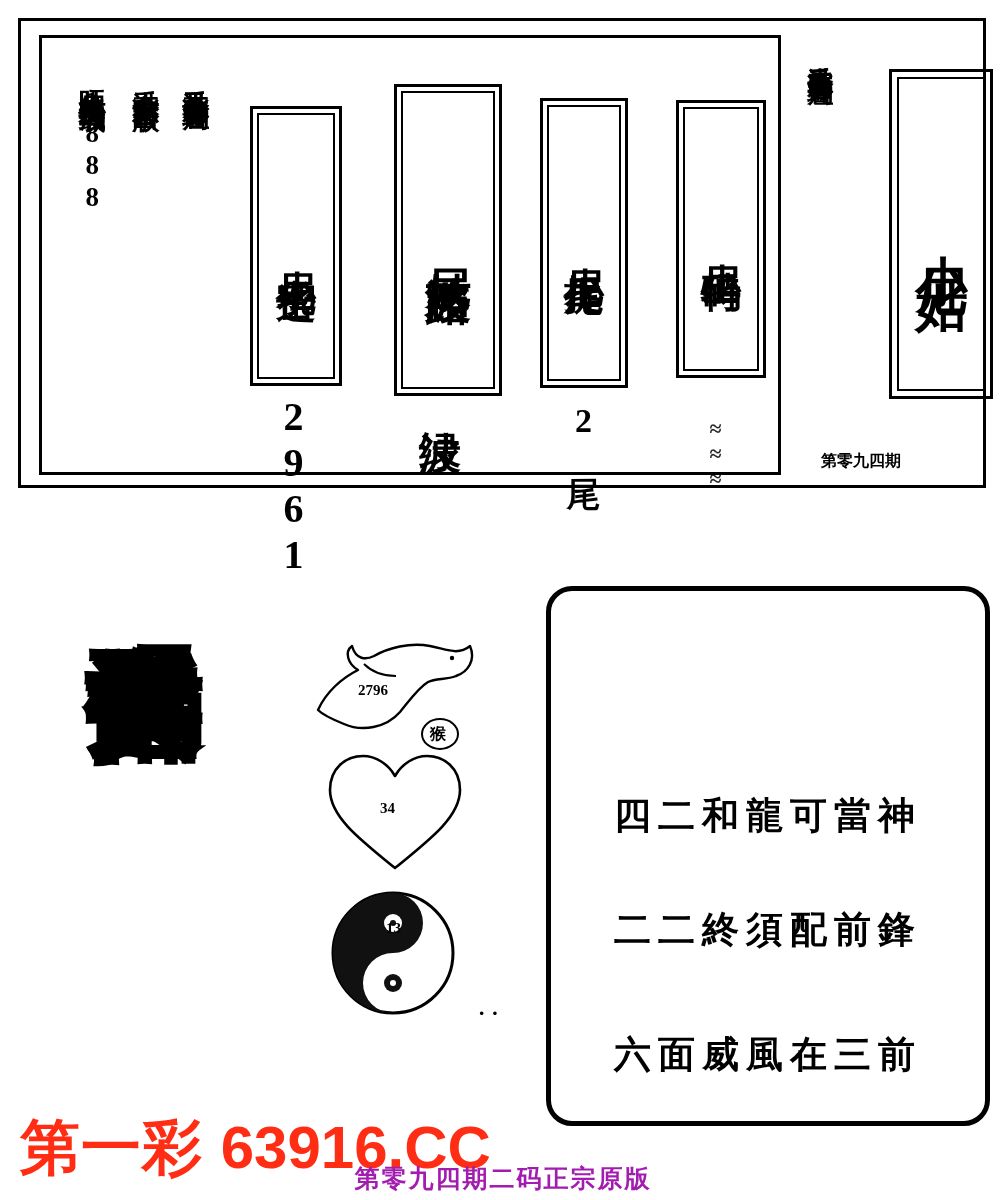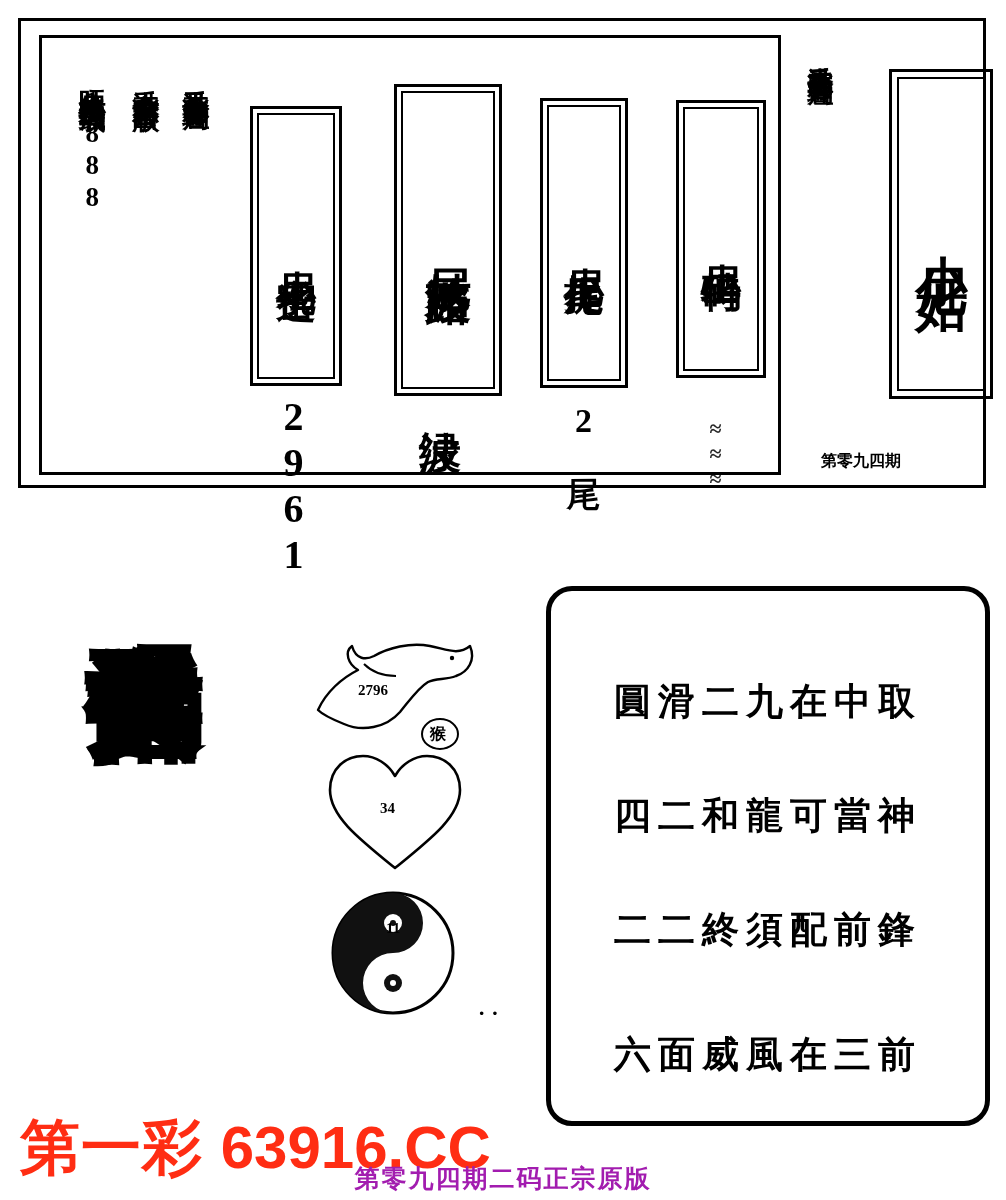--- a/index.html
+++ b/index.html
@@ -360,27 +360,26 @@
   <span class="num-on-icon" style="left:80px;top:180px;">34</span>
 
   <svg width="130" height="130" viewBox="0 0 130 130" style="position:absolute;left:28px;top:268px;">
     <circle cx="65" cy="65" r="60" fill="#ffffff" stroke="#000" stroke-width="3"></circle>
     <path d="M65 5 A60 60 0 0 0 65 125 A30 30 0 0 1 65 65 A30 30 0 0 0 65 5 Z" fill="#111"></path>
     <circle cx="65" cy="35" r="9" fill="#fff"></circle>
     <circle cx="65" cy="95" r="9" fill="#111"></circle>
     <circle cx="65" cy="35" r="3" fill="#111"></circle>
     <circle cx="65" cy="95" r="3" fill="#fff"></circle>
   </svg>
-  <span class="num-on-icon" style="left:86px;top:300px;">11</span>
+  <span class="num-on-icon" style="left:86px;top:300px;">13</span>
 </div>
 
 <div class="dots">··</div>
 
 <div class="verse-box">
-  <div class="verse-line vl0">圓滑二九在中取</div>
   <div class="verse-line vl2">二二終須配前鋒</div>
   <div class="verse-line vl1">四二和龍可當神</div>
   <div class="verse-line vl3">六面威風在三前</div>
 </div>
 
 <div class="footer-brand" style="color: rgb(255, 45, 19);">
   <span>第一彩</span>
   <span class="site">63916.CC</span>
 </div>
 <div class="footer-caption">第零九四期二码正宗原版</div>

